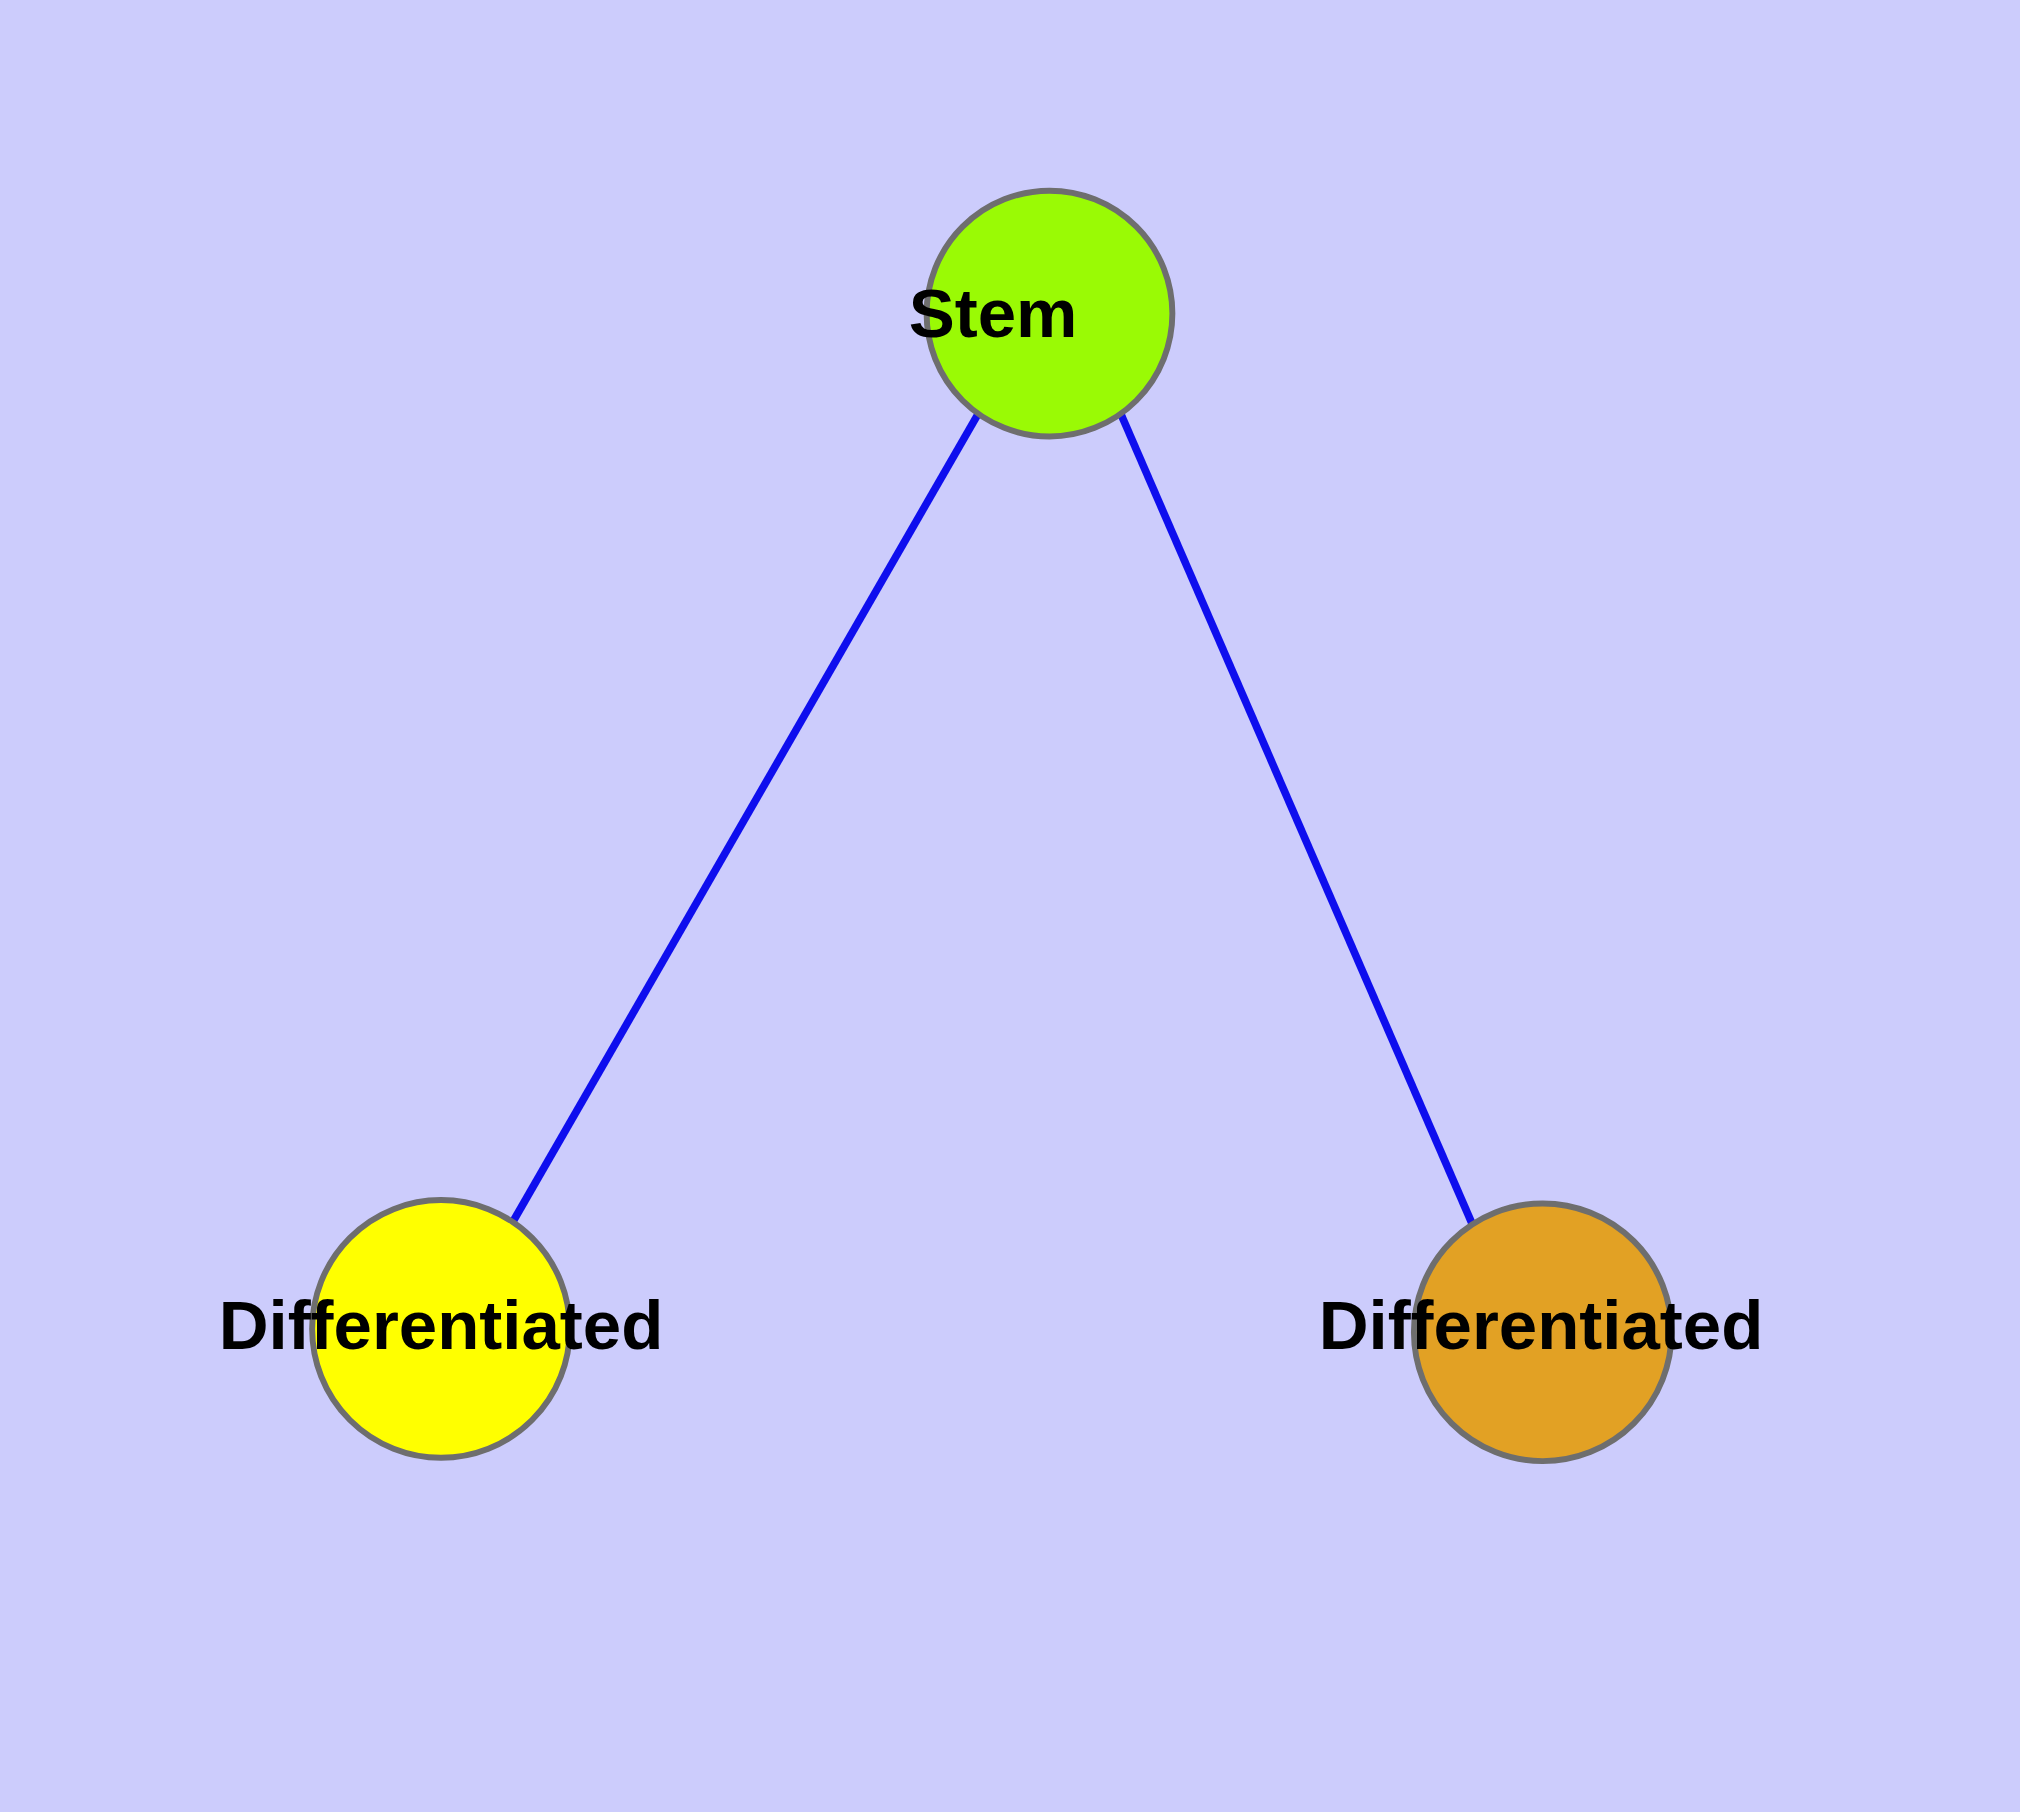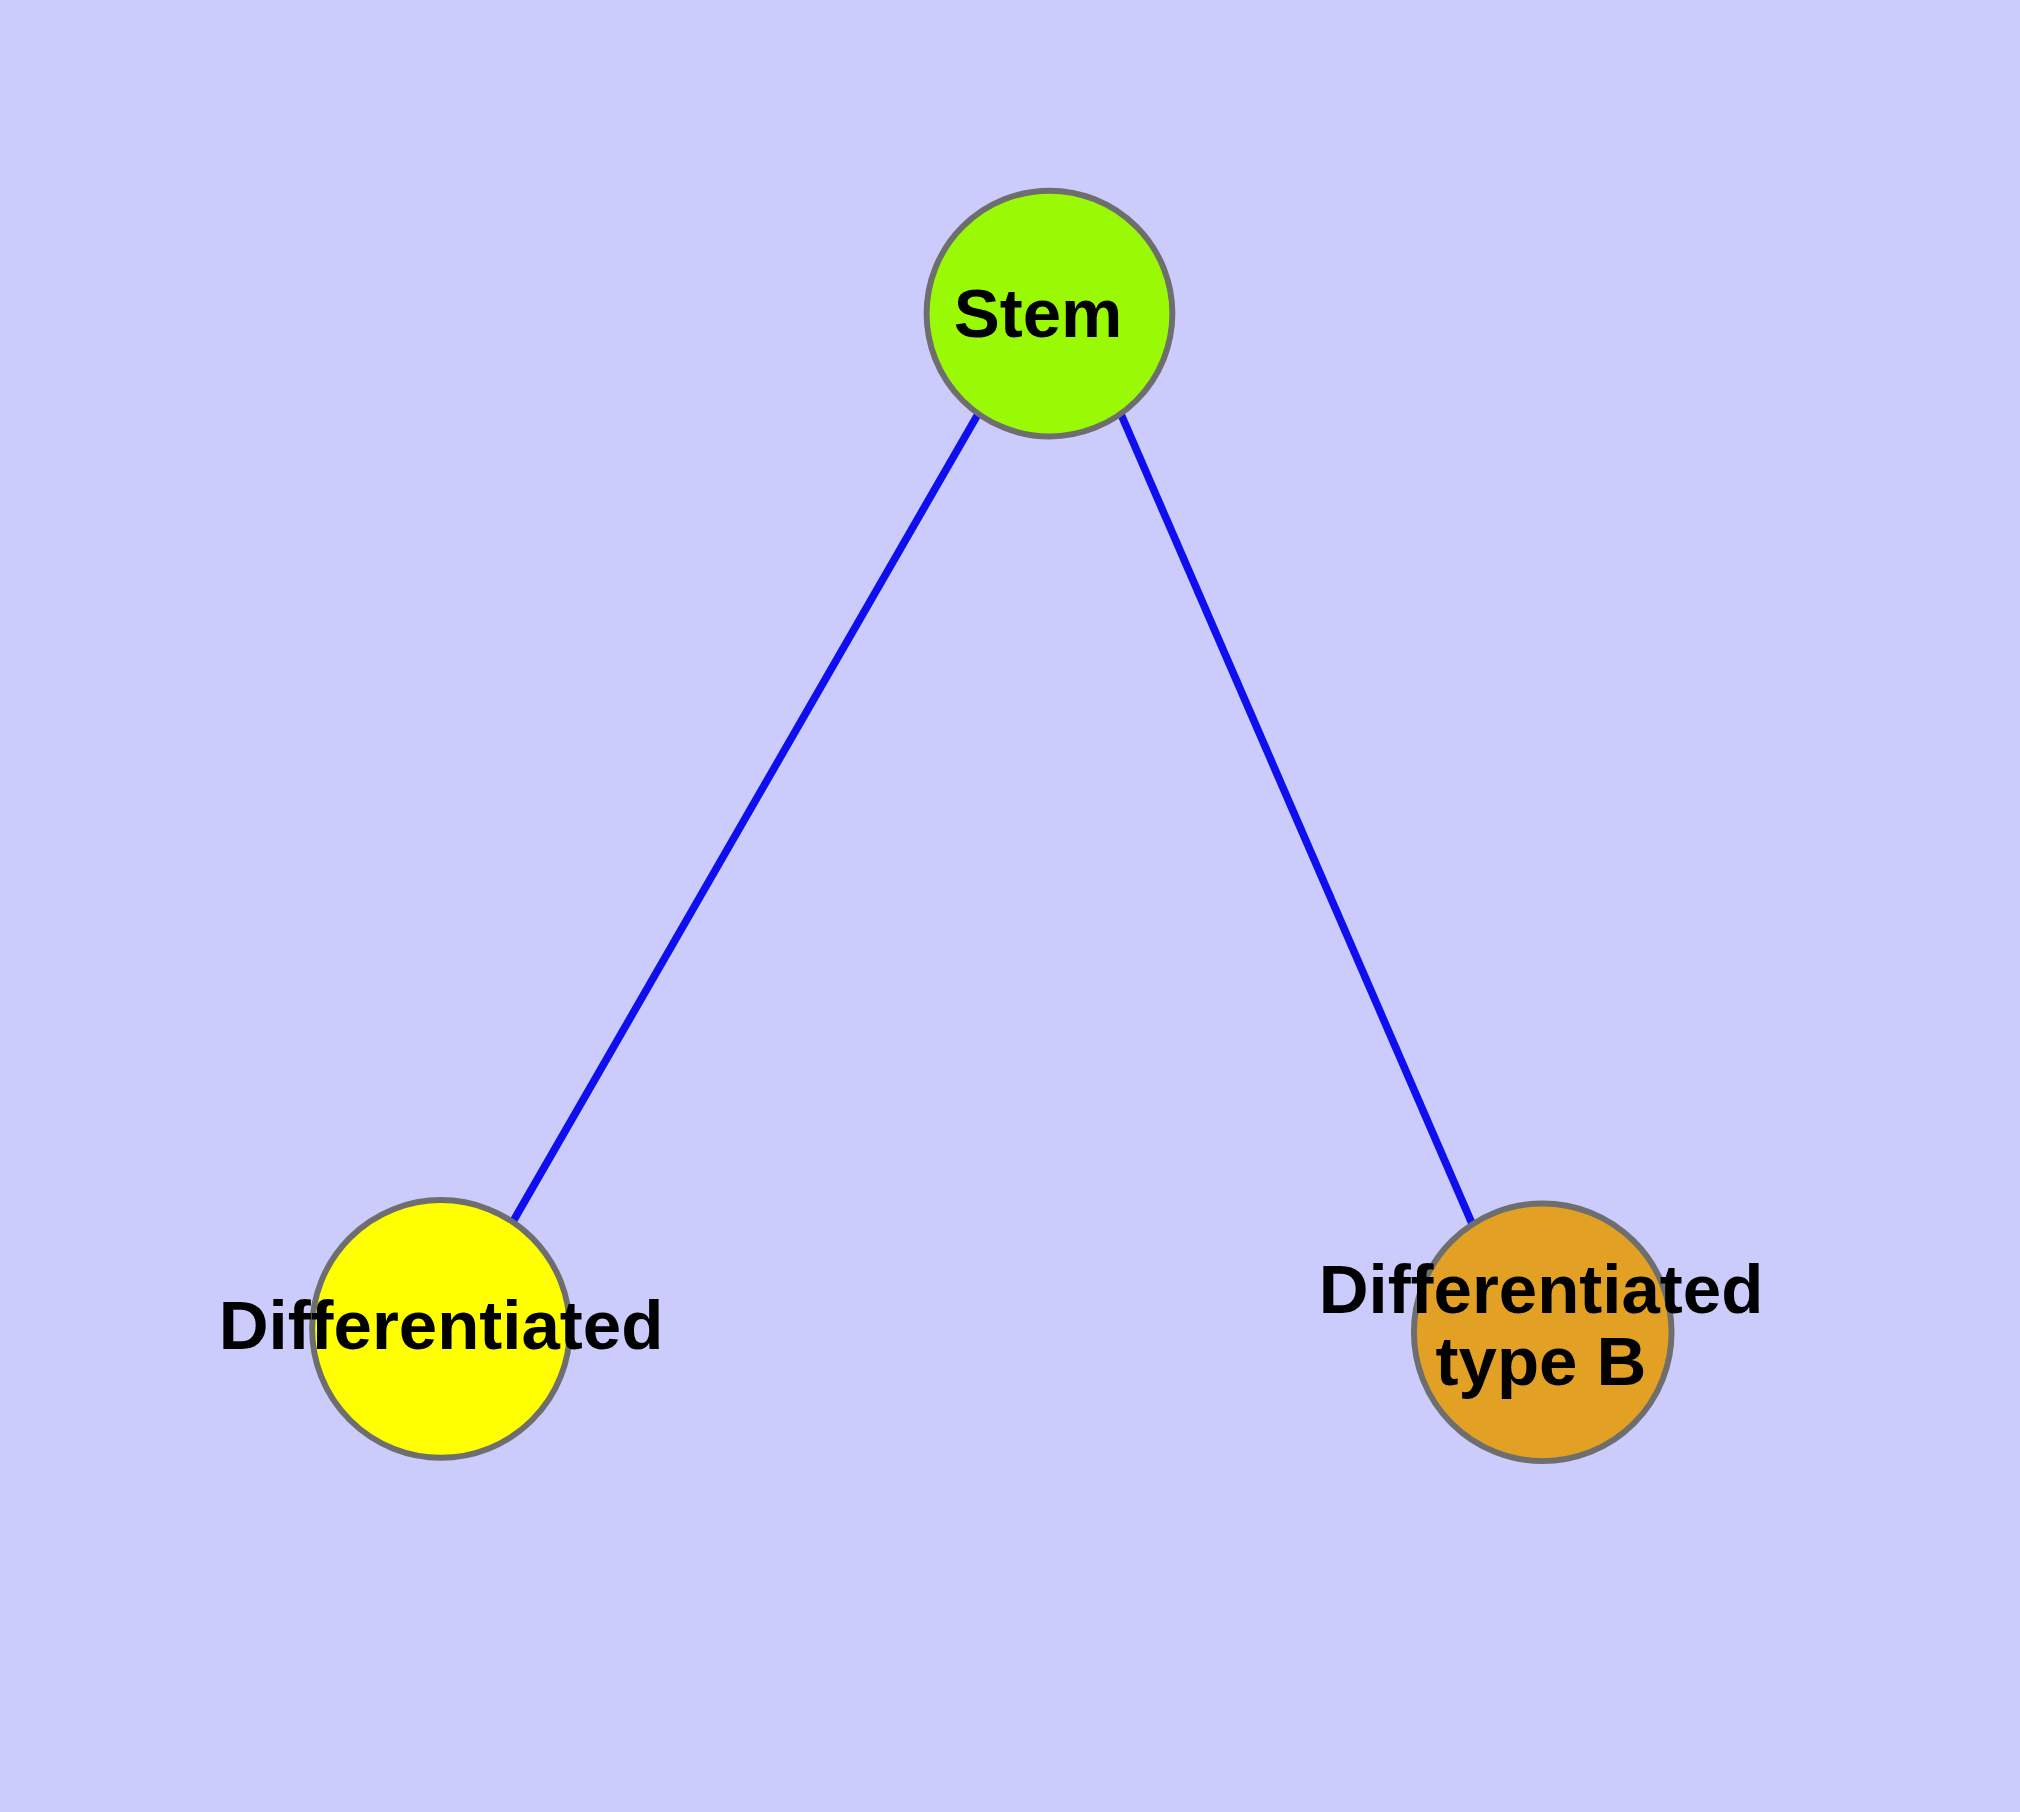--- a/index.html
+++ b/index.html
@@ -29,21 +29,21 @@
     position: absolute;
     text-align: center;
     font-family: "Liberation Sans", sans-serif;
     font-weight: bold;
     color: #000000;
     white-space: nowrap;
     line-height: 1.05;
     pointer-events: none;
   }
   #label-stem {
-    left: 1038px;
+    left: 993px;
     top: 314px;
     transform: translate(-50%, -50%);
     font-size: 69px;
   }
   #label-diff-a {
     left: 441px;
     top: 1326px;
     transform: translate(-50%, -50%);
     font-size: 69px;
   }
@@ -78,17 +78,16 @@
   <div class="node-label" id="label-stem">
     <span class="label-line">Stem</span>
   </div>
 
   <div class="node-label" id="label-diff-a">
     <span class="label-line">Differentiated</span>
   </div>
 
   <div class="node-label" id="label-diff-b">
     <span class="label-line">Differentiated</span>
-    <span class="label-line">type B</span>
   </div>
 
 </div>
 
 
 </body></html>

